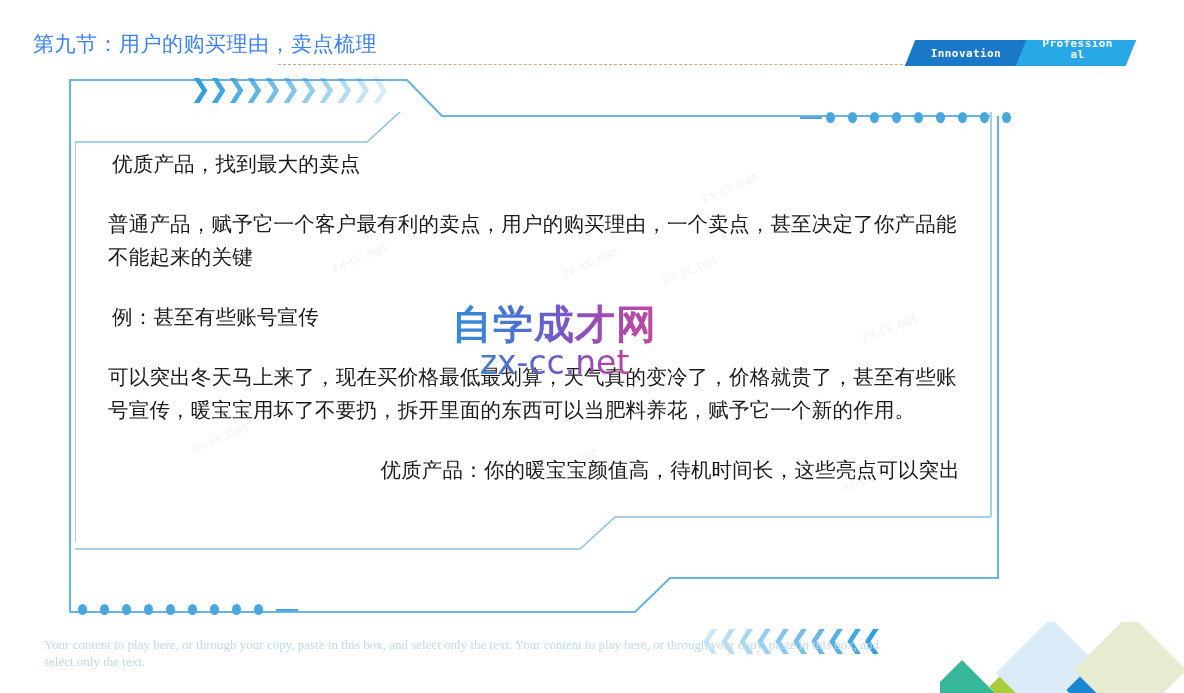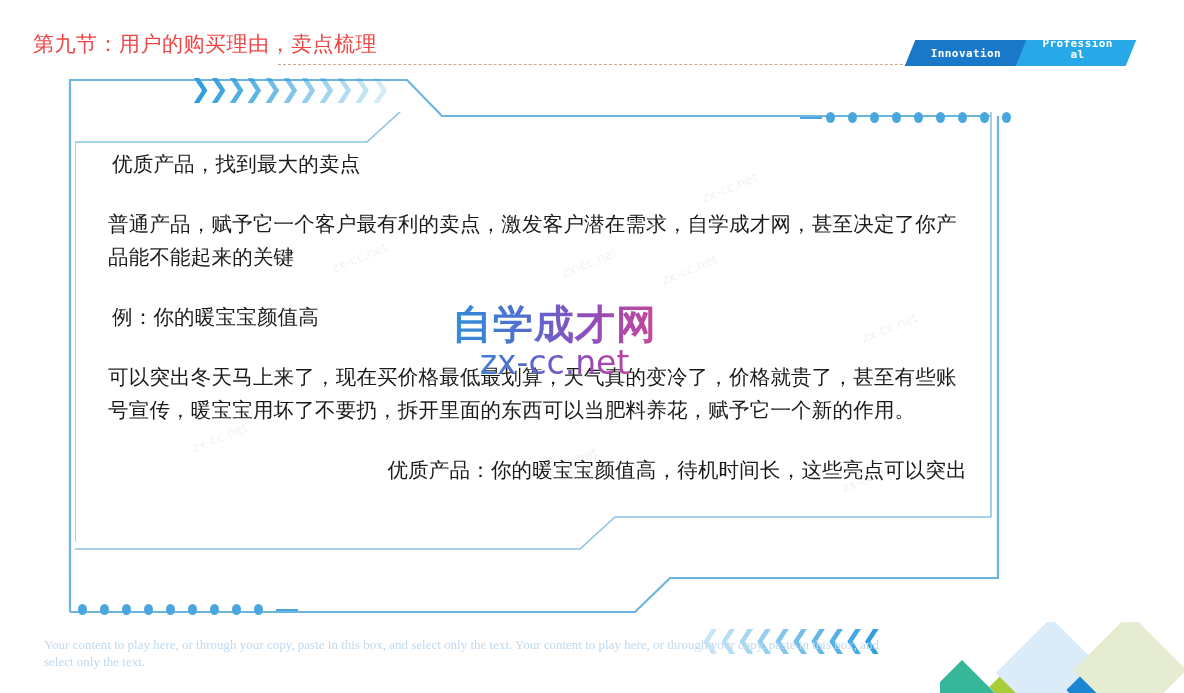--- a/index.html
+++ b/index.html
@@ -15,21 +15,21 @@
     font-family: "Liberation Sans", sans-serif;
   }
 
   
   #slide-title {
     position: absolute;
     left: 33px;
     top: 30px;
     font-family: Liberation Serif, serif;
     font-size: 21px;
-    color: #ef4444;
+    color: #3b82f6;
     letter-spacing: 0.5px;
     white-space: nowrap;
   }
 
   
   #title-dashed-rule {
     position: absolute;
     left: 278px;
     top: 64px;
     width: 680px;
@@ -140,21 +140,21 @@
     position: absolute;
     left: 108px;
     top: 148px;
     width: 870px;
     font-family: "DejaVu Serif", "Liberation Serif", serif;
     font-size: 20.5px;
     line-height: 33px;
     color: #1a1a1a;
     letter-spacing: 0.2px;
   }
-  #body-copy p { margin: 0 11px 27px 0; }
+  #body-copy p { margin: 0 18px 27px 0; }
   #body-copy p:last-child { margin-bottom: 0; text-align: right; }
   .indent { padding-left: 4px; }
 
   
   #watermark {
     position: absolute;
     left: 452px;
     top: 303px;
     text-align: center;
     pointer-events: none;
@@ -303,22 +303,22 @@
 <div class="ghost-mark" style="left:560px; top:255px;">zx-cc.net</div>
 <div class="ghost-mark" style="left:660px; top:262px;">zx-cc.net</div>
 <div class="ghost-mark" style="left:700px; top:180px;">zx-cc.net</div>
 <div class="ghost-mark" style="left:860px; top:320px;">zx-cc.net</div>
 <div class="ghost-mark" style="left:190px; top:430px;">zx-cc.net</div>
 <div class="ghost-mark" style="left:540px; top:455px;">zx-cc.net</div>
 <div class="ghost-mark" style="left:840px; top:470px;">zx-cc.net</div>
 
 <div id="body-copy">
   <p class="indent">优质产品，找到最大的卖点</p>
-  <p>普通产品，赋予它一个客户最有利的卖点，激发客户潜在需求，自学成才网，甚至决定了你产品能不能起来的关键</p>
-  <p class="indent">例：你的暖宝宝颜值高</p>
+  <p>普通产品，赋予它一个客户最有利的卖点，用户的购买理由，一个卖点，甚至决定了你产品能不能起来的关键</p>
+  <p class="indent">例：甚至有些账号宣传</p>
   <p>可以突出冬天马上来了，现在买价格最低最划算，天气真的变冷了，价格就贵了，甚至有些账号宣传，暖宝宝用坏了不要扔，拆开里面的东西可以当肥料养花，赋予它一个新的作用。</p>
   <p class="indent">优质产品：你的暖宝宝颜值高，待机时间长，这些亮点可以突出</p>
 </div>
 
 <div id="watermark">
   <div id="watermark-title">自学成才网</div>
   <div id="watermark-url">zx-cc.net</div>
 </div>
 
 <div id="bottom-placeholder">Your content to play here, or through your copy, paste in this box, and select only the text. Your content to play here, or through your copy, paste in this box, and select only the text.</div>

